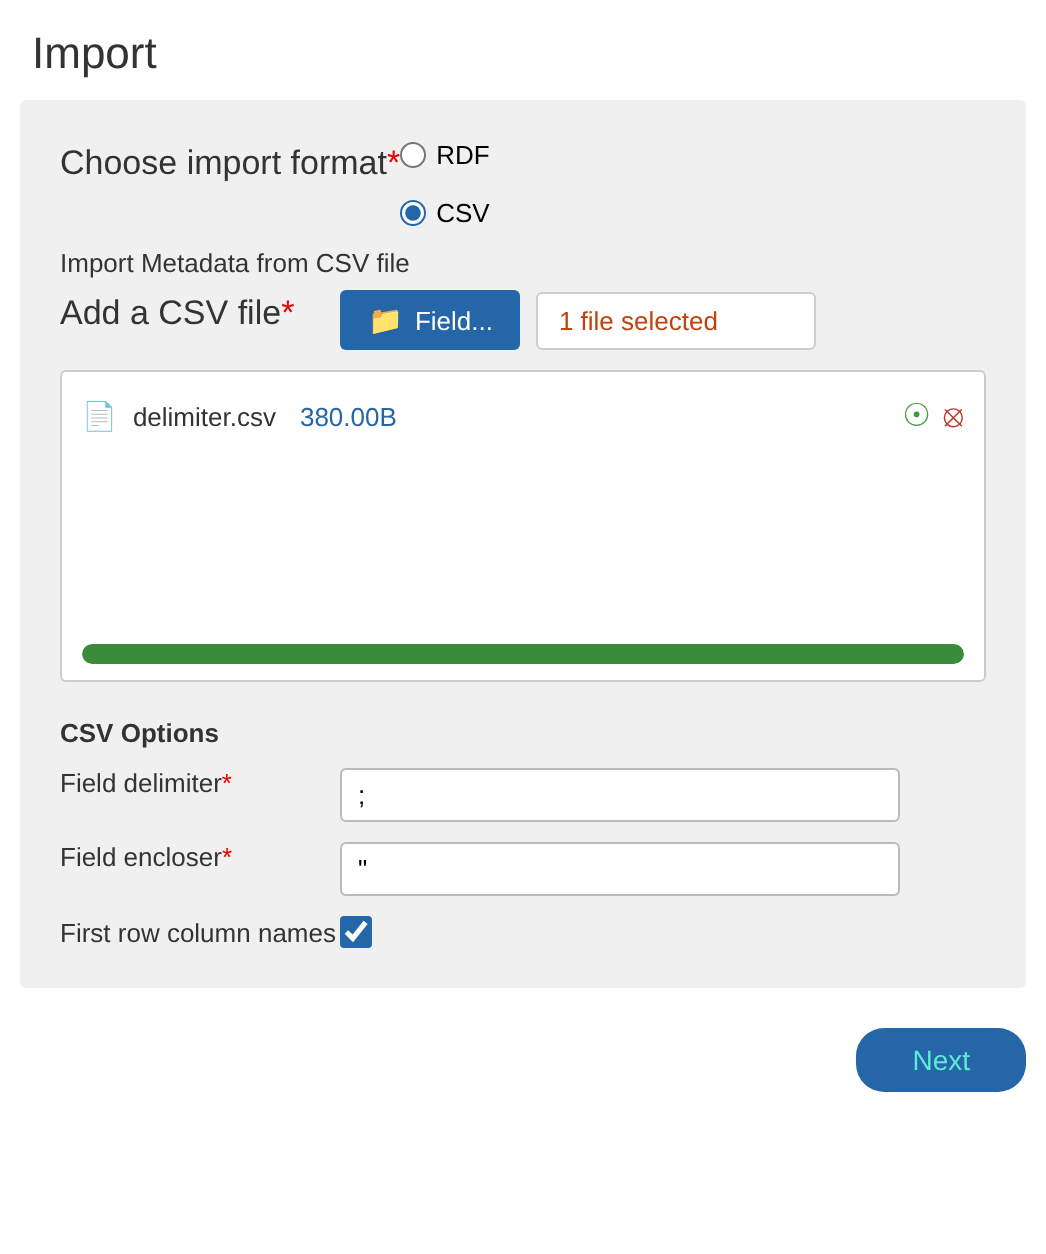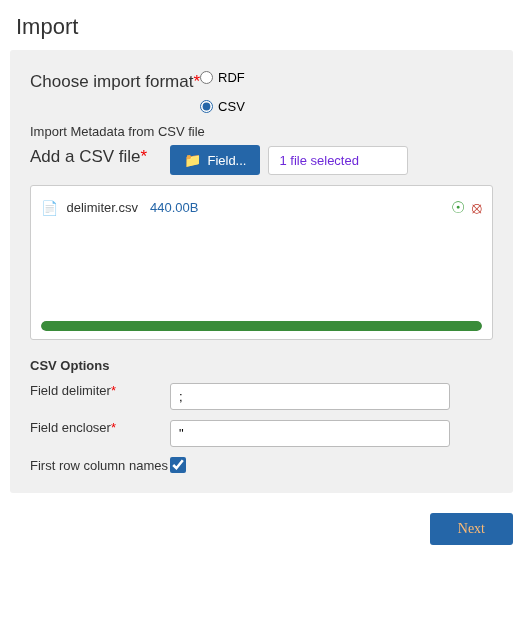--- a/index.html
+++ b/index.html
@@ -72,21 +72,21 @@
       display: flex;
       align-items: center;
       gap: 6px;
     }
     .file-selected-text {
       background: #fff;
       border: 1px solid #ccc;
       padding: 6px 10px;
       border-radius: 3px;
       font-size: 13px;
-      color: #6d28d9;
+      color: #c2410c;
       min-width: 140px;
     }
     .file-drop-area {
       background: #fff;
       border: 1px solid #ccc;
       border-radius: 3px;
       margin-top: 8px;
       padding: 8px 10px;
       min-height: 140px;
     }
@@ -176,27 +176,26 @@
       cursor: pointer;
     }
     .footer-row {
       display: flex;
       justify-content: flex-end;
       margin-top: 20px;
       padding: 0 10px 10px 10px;
     }
     .next-btn {
       background: #2566a8;
-      color: #fdba74;
+      color: #5eead4;
       border: none;
       padding: 8px 28px;
-      border-radius: 3px;
+      border-radius: 14px;
       font-size: 14px;
       cursor: pointer;
-      font-family: Liberation Serif, serif;
     }
     .folder-icon {
       font-size: 14px;
     }
   </style>
 </head>
 <body>
 
 <h1 class="page-title">Import</h1>
 
@@ -230,21 +229,21 @@
         <span>Field...</span>
       </button>
       <div class="file-selected-text">1 file selected</div>
     </div>
   </div>
 
   <div class="file-drop-area">
     <div class="file-item">
       <span class="file-icon">📄</span>
       <span class="file-name">delimiter.csv</span>
-      <span class="file-size">440.00B</span>
+      <span class="file-size">380.00B</span>
       <div class="file-actions">
         <span class="icon-check">☉</span>
         <span class="icon-close">⦻</span>
       </div>
     </div>
 
     <div style="margin-top: 100px;">
       <div class="progress-bar-container">
         <div class="progress-bar-fill" style="width: 100%;"></div>
       </div>

